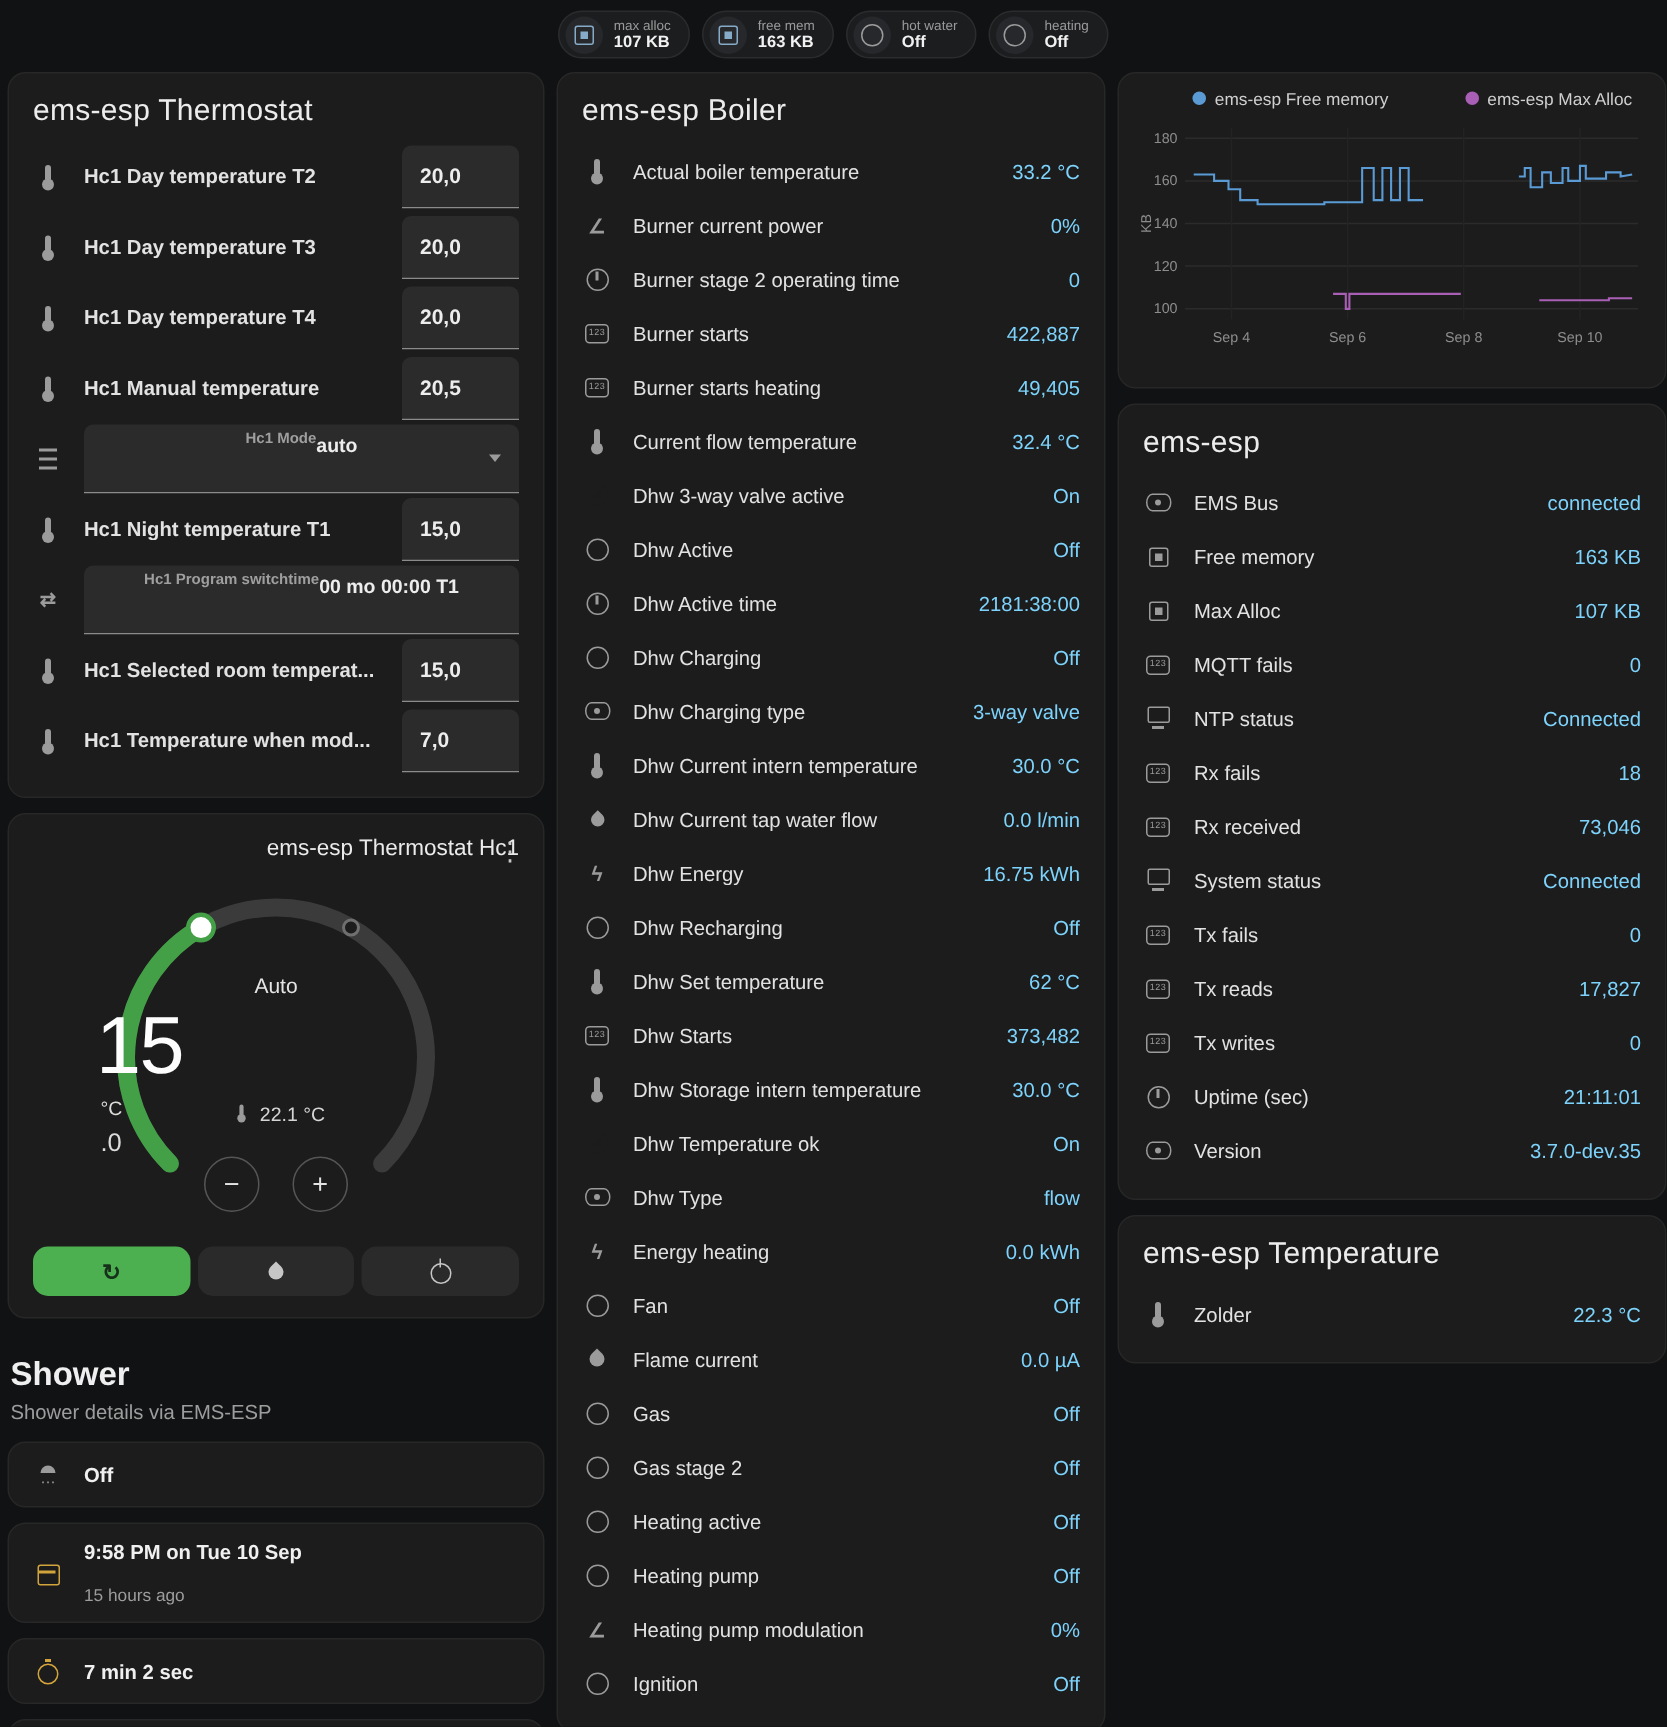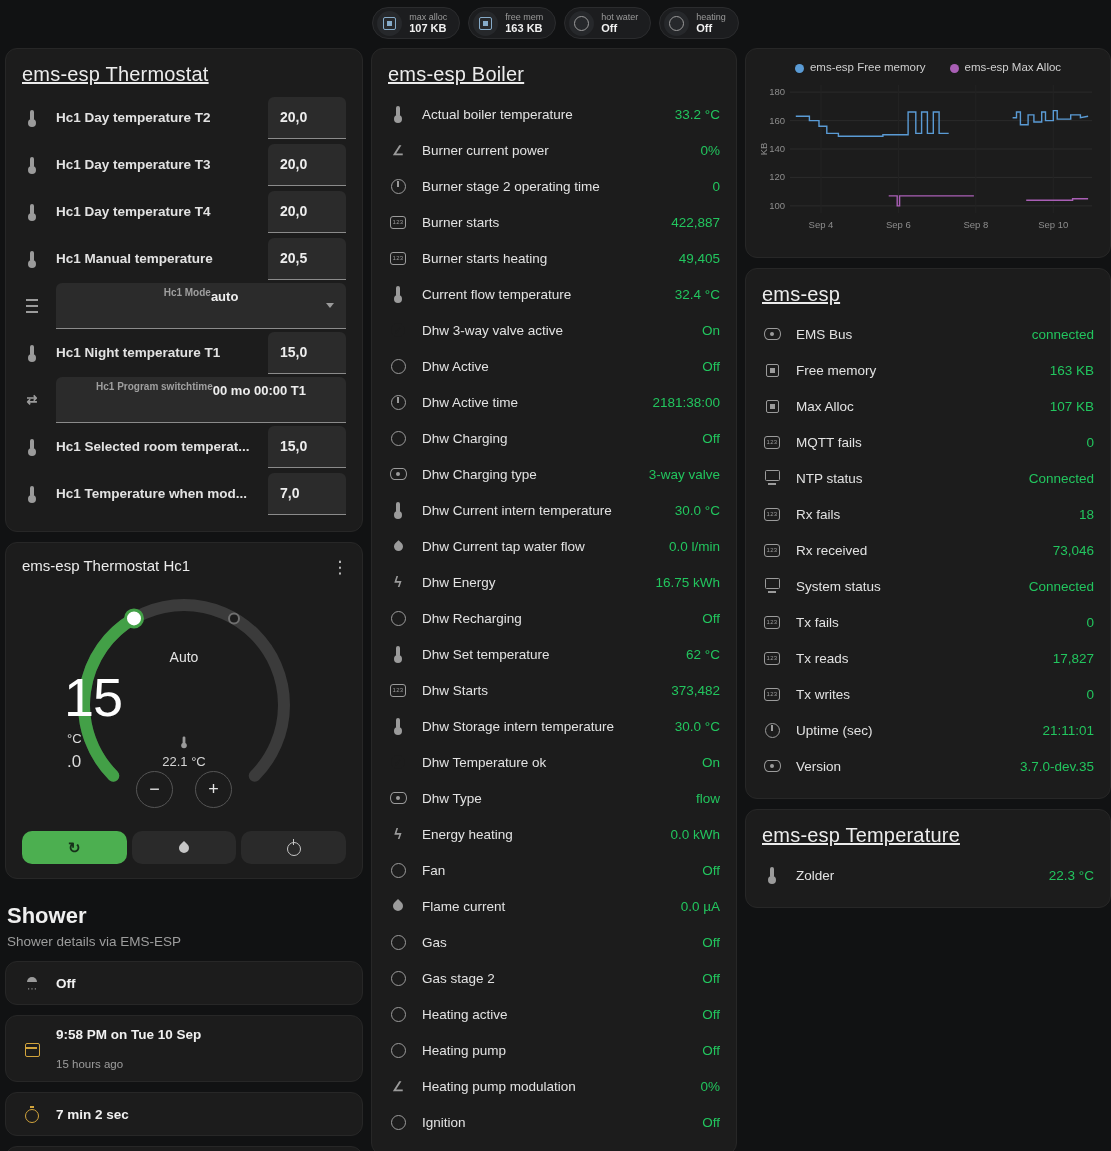--- a/index.html
+++ b/index.html
@@ -14,21 +14,21 @@
   .badge-iconwrap { width:25px; height:25px; border-radius:50%; background:#26282b; display:flex; align-items:center; justify-content:center; }
   .badge-text { display:flex; flex-direction:column; margin-left:7px; line-height:1.15; }
   .badge-label { font-size:9px; color:#9a9a9a; }
   .badge-value { font-size:11px; font-weight:bold; color:#f1f1f1; }
 
   
   .layout { display:grid; grid-template-columns:358px 366px 366px; gap:8px; padding:2px 5px 0 5px; align-items:start; }
   .col { display:flex; flex-direction:column; gap:10px; min-width:0; }
 
   .card { background:#1c1c1c; border:1px solid #272727; border-radius:12px; padding:14px 16px; }
-  .card-title { font-size:20px; font-weight:500; color:#ececec; letter-spacing:.2px;text-decoration:underline; }
+  .card-title { font-size:20px; font-weight:500; color:#ececec; letter-spacing:.2px; }
 
   
   .ic { position:relative; width:20px; height:20px; flex:0 0 20px; display:inline-flex; align-items:center; justify-content:center; color:#9b9b9b; font-size:13px; }
   .tint-amber { color:#d2a43c; }
   .tint-blue  { color:#86abc9; }
   .tint-ice   { color:#8fc3d9; }
 
   .ic-thermo::before { content:""; position:absolute; left:8px; top:2px; width:4px; height:11px; background:currentColor; border-radius:2px; }
   .ic-thermo::after  { content:""; position:absolute; left:6px; bottom:1px; width:8px; height:8px; background:currentColor; border-radius:50%; }
   .ic-clock::before { content:""; width:13px; height:13px; border:1.5px solid currentColor; border-radius:50%; }
@@ -58,44 +58,44 @@
   .ic-calendar::after  { content:""; position:absolute; top:8px; left:4px; width:11px; height:2.5px; background:currentColor; }
   .ic-snowflake::before { content:"❄"; font-size:15px; }
   .ic-autorenew::before { content:"↻"; font-size:15px; font-weight:bold; }
   .ic-power::before { content:""; width:12px; height:12px; border:1.5px solid currentColor; border-radius:50%; margin-top:2px; }
   .ic-power::after  { content:""; position:absolute; top:1px; left:9.2px; width:1.6px; height:6px; background:currentColor; }
 
   
   .rows { display:flex; flex-direction:column; margin-top:10px; }
   .row { display:flex; align-items:center; height:36px; gap:14px; cursor:pointer; }
   .row-label { flex:1; font-size:13.5px; color:#e2e2e2; white-space:nowrap; overflow:hidden; text-overflow:ellipsis; }
-  .row-value { font-size:13.5px; color:#22c55e; white-space:nowrap; }
+  .row-value { font-size:13.5px; color:#7dd3fc; white-space:nowrap; }
 
   
   .trows { display:flex; flex-direction:column; margin-top:8px;font-weight:bold; }
   .trow { display:flex; align-items:center; min-height:47px; gap:14px; }
   .num-input { width:78px; height:42px; background:#2b2b2b; border-radius:6px 6px 0 0; border-bottom:1px solid #8b8b8b; display:flex; align-items:center; padding:0 12px; font-size:14px; color:#ededed; cursor:text; }
   .wide-box { flex:1; height:46px; background:#2b2b2b; border-radius:6px 6px 0 0; border-bottom:1px solid #8b8b8b; display:flex; flex-direction:row; justify-content:center; padding:4px 12px; position:relative; cursor:pointer; }
   .box-label { font-size:10px; color:#9f9f9f; }
   .box-value { font-size:13px; color:#ededed; margin-top:2px; }
   .caret { position:absolute; right:12px; top:50%; margin-top:-2px; width:0; height:0; border-left:4.5px solid transparent; border-right:4.5px solid transparent; border-top:5px solid #9b9b9b; }
 
   
-  .dial-header { position:relative; text-align:left; height:24px; }
+  .dial-header { position:relative; text-align:right; height:24px; }
   .dial-title { font-size:15px; color:#ebebeb; }
   .menu-btn { position:absolute; right:-4px; top:0; cursor:pointer; }
   .dial-wrap { width:240px; height:240px; margin:4px auto 2px auto; position:relative; }
   .dial-wrap svg { position:absolute; left:0; top:0; }
   .dial-mode { position:absolute; top:64px; width:100%; text-align:center; font-size:14px; color:#e4e4e4; }
   .dial-temp { position:absolute; top:84px; width:100%; display:flex; justify-content:center; align-items:flex-start;flex-direction:column; }
   .t-int { font-size:54px; font-weight:400; color:#fdfdfd; line-height:1.05; letter-spacing:-1px; }
   .t-col { display:flex; flex-direction:column; justify-content:space-between; height:48px; margin-left:3px; padding:5px 0 2px 0; }
   .t-unit { font-size:13px; color:#dcdcdc; }
   .t-dec { font-size:17px; color:#dcdcdc; }
-  .dial-current { position:absolute; top:147px; width:100%; display:flex; justify-content:center; align-items:center; gap:2px; font-size:13px; color:#d5d5d5;flex-direction:column; }
+  .dial-current { position:absolute; top:147px; width:100%; display:flex; justify-content:center; align-items:center; gap:2px; font-size:13px; color:#d5d5d5; }
   .dial-current .ic { transform:scale(.7); }
   .dial-steppers { position:absolute; top:186px; width:100%; display:flex; justify-content:center; gap:22px; }
   .step { width:37px; height:37px; border-radius:50%; border:1px solid #555; background:transparent; color:#e3e3e3; font-size:18px; display:flex; align-items:center; justify-content:center; cursor:pointer; font-family:inherit; }
   .mode-btns { display:flex; gap:5px; margin-top:6px; }
   .mode-btn { flex:1; height:33px; border:none; border-radius:10px; background:#2a2a2a; display:flex; align-items:center; justify-content:center; cursor:pointer; }
   .mode-btn .ic { color:#c6c6c6; }
   .mode-btn.active { background:#4caf50; }
   .mode-btn.active .ic { color:#17301a; }
 
   
@@ -103,21 +103,21 @@
   .section-title { font-size:22px; font-weight:bold; color:#efefef; }
   .section-sub { font-size:13.5px; color:#9d9d9d; margin-top:5px; }
   .mini-card { background:#1c1c1c; border:1px solid #272727; border-radius:12px; padding:11px 16px; display:flex; align-items:center; gap:14px; cursor:pointer; }
   .mini-primary { font-size:13.5px; font-weight:bold; color:#f0f0f0; }
   .mini-secondary { font-size:11.5px; color:#9d9d9d; margin-top:16px; }
   .mini-center { justify-content:center; }
 
   
   .chart-card { padding:10px 12px 6px 12px; }
   .legend { display:flex; justify-content:center; gap:24px; font-size:11.5px; color:#cfcfcf; padding:2px 0 4px 0; }
-  .legend-item { display:flex; align-items:flex-end; cursor:pointer; }
+  .legend-item { display:flex; align-items:flex-start; cursor:pointer;margin-left:27px; }
   .legend-dot { width:9px; height:9px; border-radius:50%; display:inline-block; margin-right:6px; }
   .tick { fill:#8d8d8d; font-size:9.5px; font-family:"Liberation Sans", sans-serif; }
 </style>
 </head>
 <body>
 
 <div class="page">
 
   <div class="topbar">
     <div class="badges">

